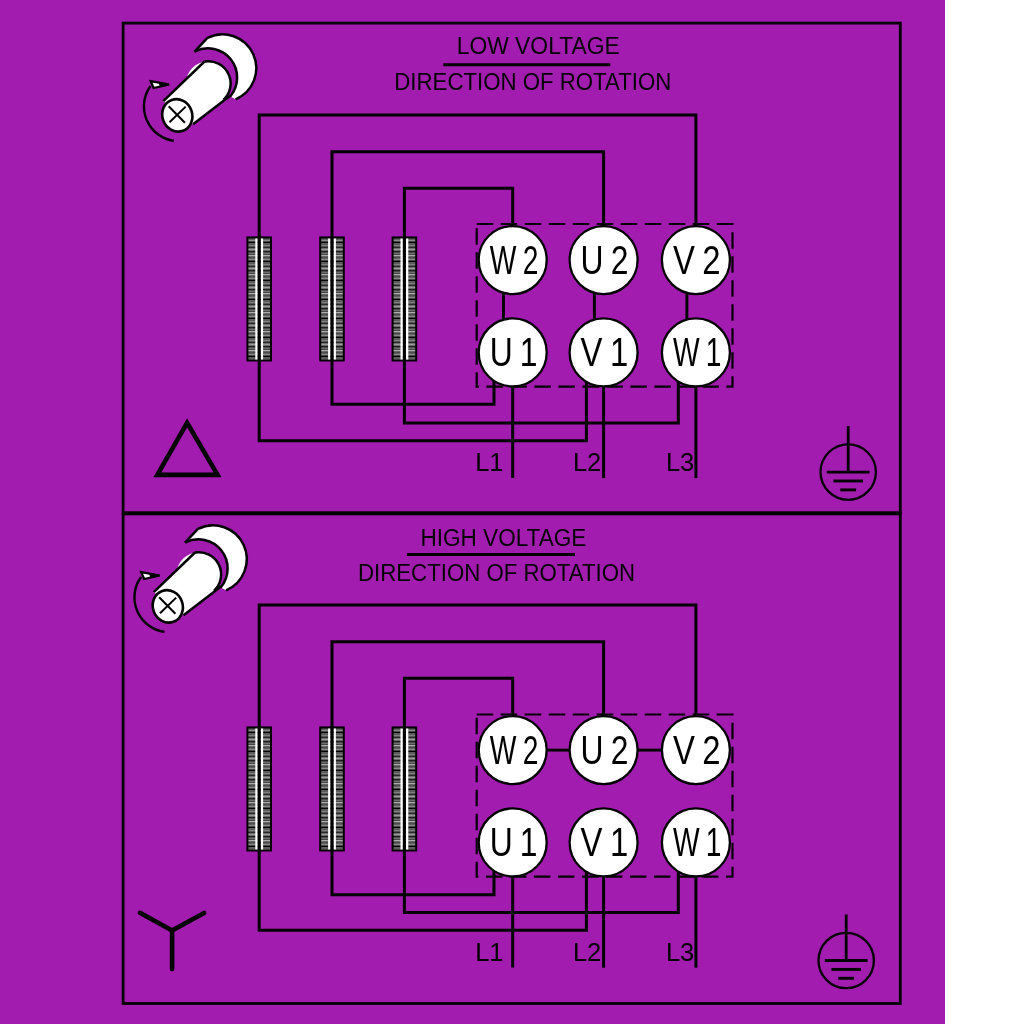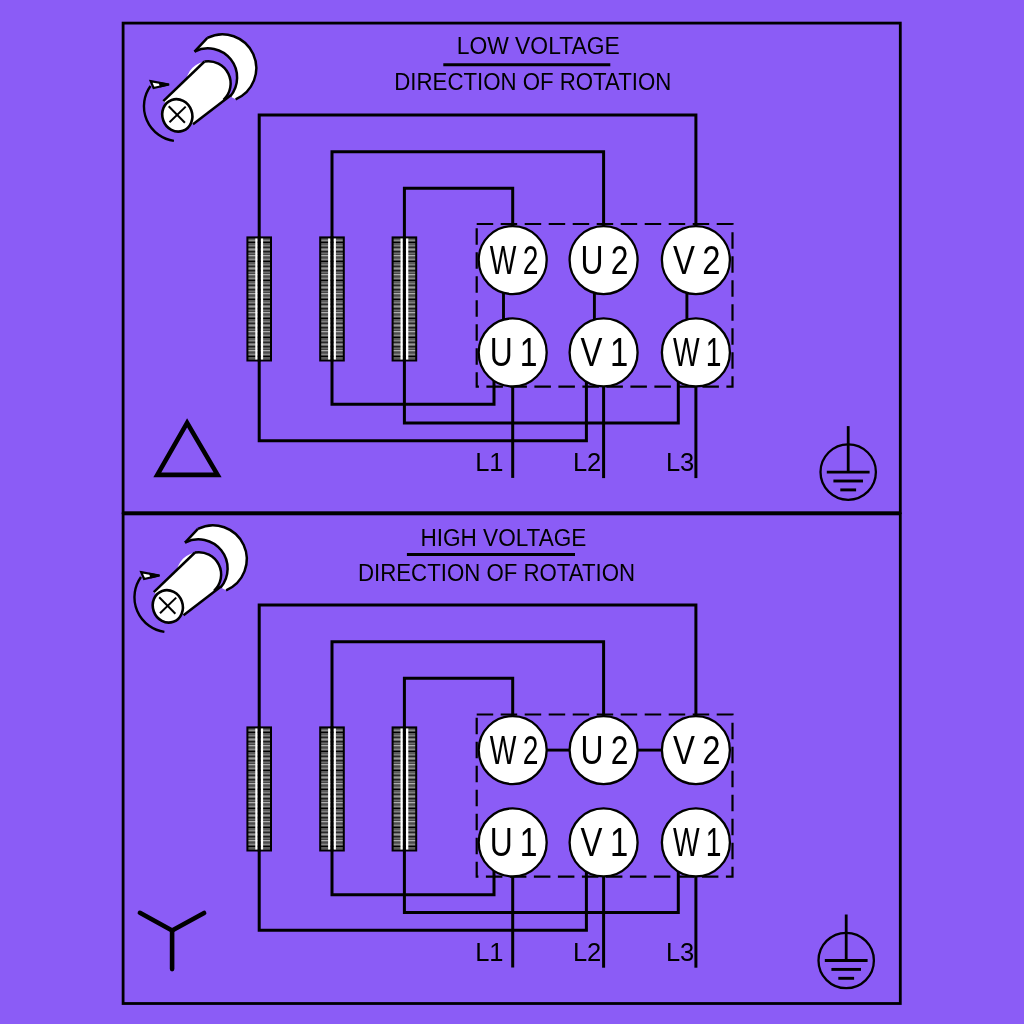--- a/index.html
+++ b/index.html
@@ -1,16 +1,16 @@
 <!DOCTYPE html>
 <html><head>
 <meta charset="utf-8">
 <style>
   html,body{margin:0;padding:0;background:#ffffff;}
-  .stage{width:1024px;height:1024px;background:#8b5cf6;position:relative;overflow:hidden;
+  .stage{width:945px;height:1024px;background:#a21caf;position:relative;overflow:hidden;
          font-family:"Liberation Sans",sans-serif;text-align:right;}
   svg text{fill:#000000;}
   .title-text{font-size:23px;font-family:"Liberation Sans",sans-serif;}
   .terminal-text{font-size:40px;font-family:"Liberation Sans",sans-serif;letter-spacing:9px;}
   .line-text{font-size:25.5px;font-family:"Liberation Sans",sans-serif;}
 </style>
 </head>
 <body>
 
 <div class="stage">

